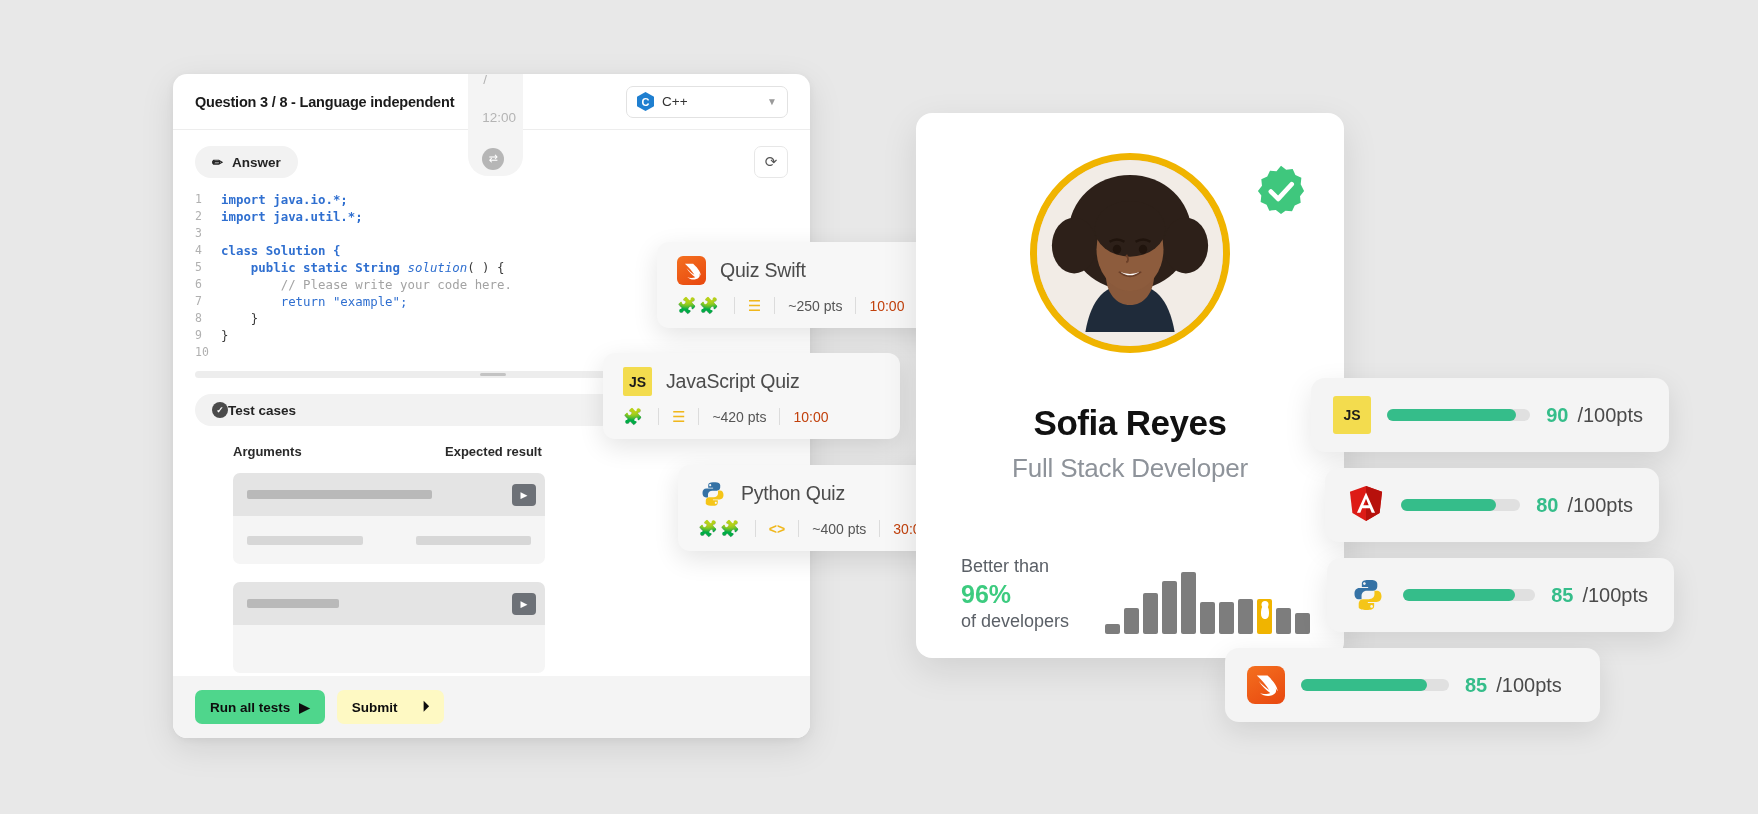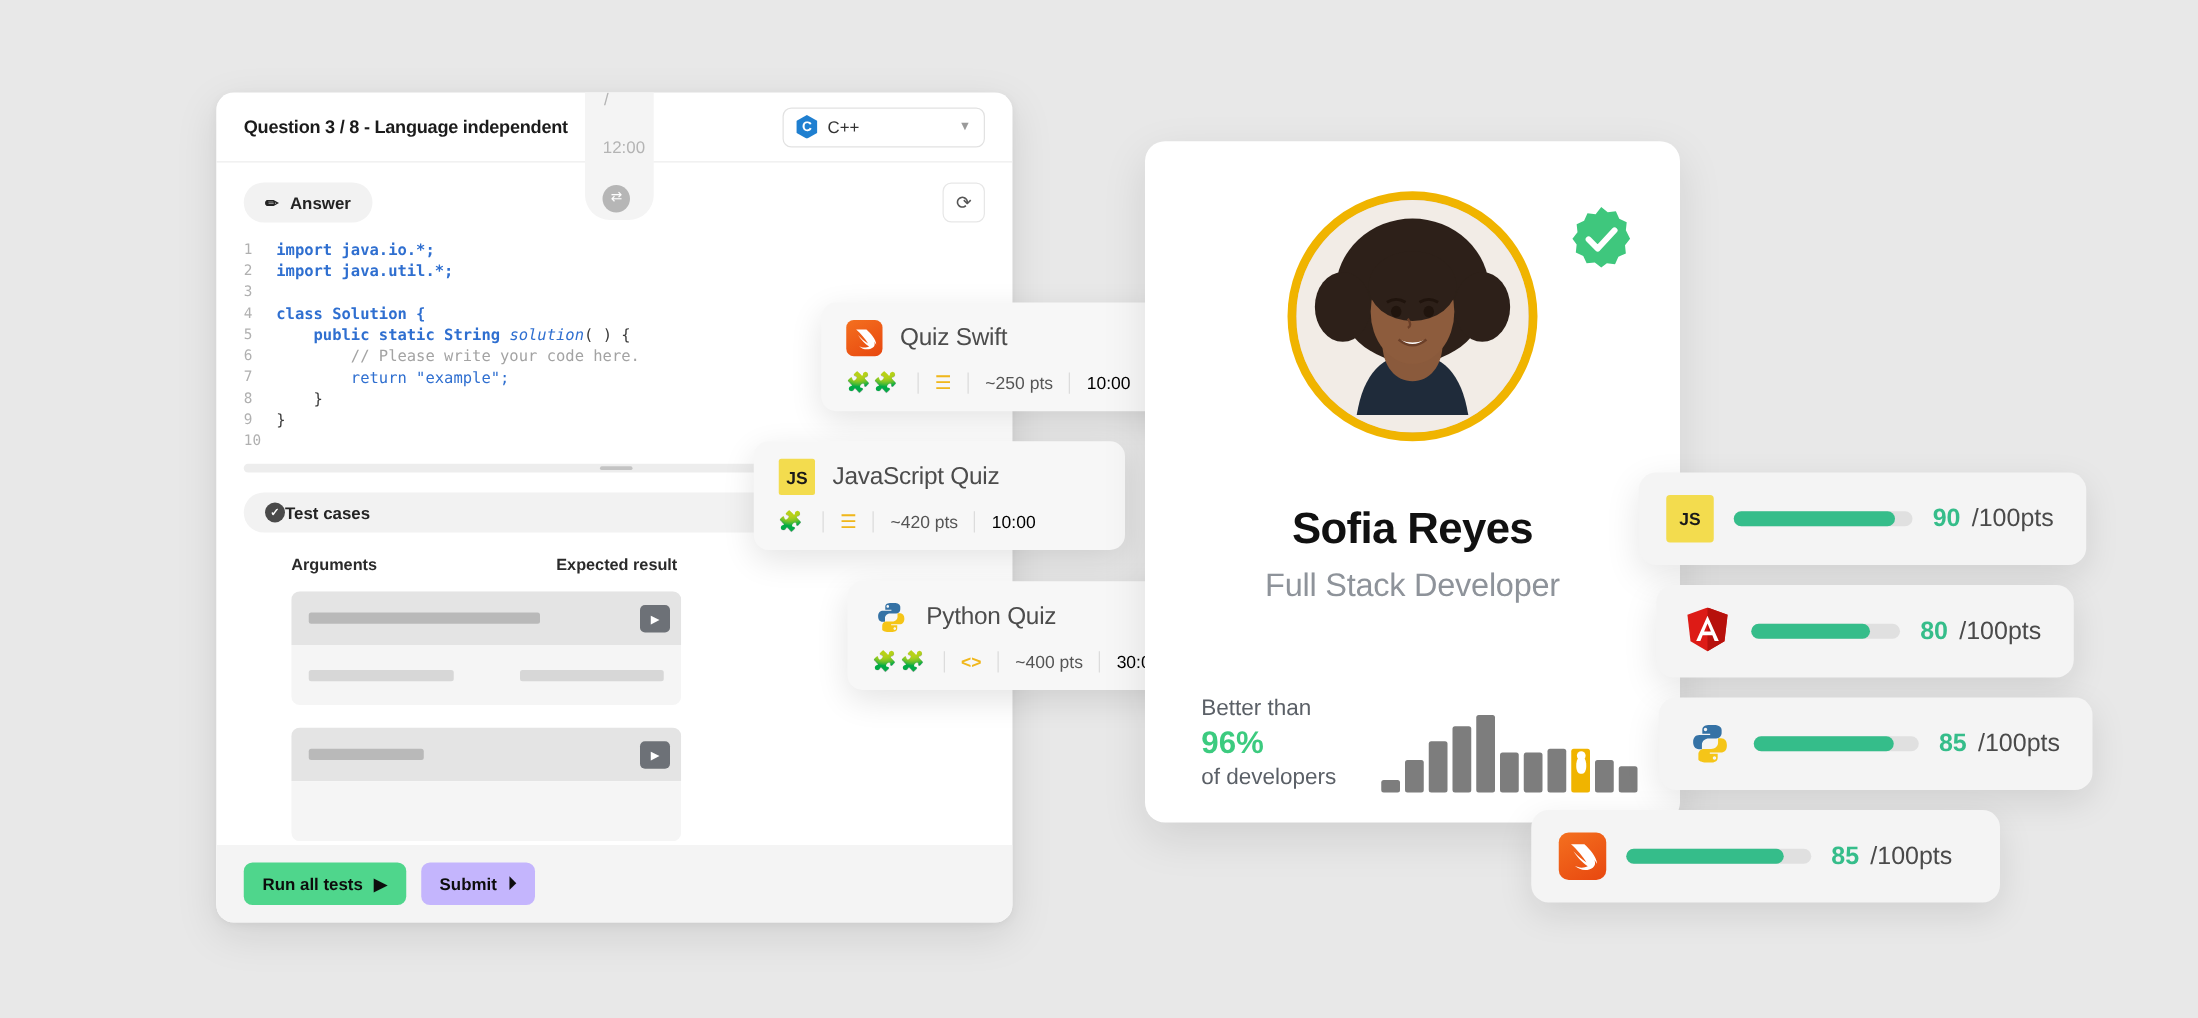--- a/index.html
+++ b/index.html
@@ -126,45 +126,45 @@
     display: flex; align-items: center; gap: 12px; padding: 0 22px;
   }
   .btn-run {
     background: #4fd68c; color: #0d0d0d; border: none;
     height: 34px; border-radius: 7px; padding: 0 15px;
     font-size: 13.5px; font-weight: bold;
     display: flex; align-items: center; gap: 9px;
     font-family: "Liberation Sans", sans-serif;
   }
   .btn-submit {
-    background: #c4b5fd; color: #0d0d0d; border: none;
+    background: #fef9c3; color: #0d0d0d; border: none;
     height: 34px; border-radius: 7px; padding: 0 15px;
     font-size: 13.5px; font-weight: bold;
-    display: flex; align-items: center; gap: 9px;
+    display: flex; align-items: center; gap: 25px;
     font-family: "Liberation Sans", sans-serif;
   }
 
   
   .qcard {
     position: absolute; background: #f7f7f7;
     border-radius: 12px; padding: 14px 22px 13px 20px;
     box-shadow: 0 8px 26px rgba(0,0,0,0.11);
   }
   .qcard .top { display: flex; align-items: center; gap: 14px; }
   .qcard .nm { font-size: 19.5px; color: #4c4c4c; letter-spacing: -0.2px; }
   .qcard .meta {
     display: flex; align-items: center; gap: 0;
     margin-top: 11px; font-size: 14px; color: #555;
   }
   .qcard .meta .sep { width: 1px; height: 17px; background: #dcdcdc; margin: 0 13px; }
   .puz { color: #f0b71c; font-size: 16px; letter-spacing: 2px; }
   .listi { color: #f0b71c; font-size: 15px; }
   .codei { color: #f0b71c; font-size: 14px; font-weight: bold; }
   .pts { color: #555; }
-  .tm { color: #000000; }
+  .tm { color: #c2410c; }
 
   .ico-sq { width: 29px; height: 29px; border-radius: 6px; flex: none;
             display: flex; align-items: center; justify-content: center; }
   .ico-swift { background: linear-gradient(150deg,#f4701f,#e8470f); }
   .ico-js { background: #f3dc4e; color: #1a1a1a; font-weight: bold; font-size: 14px;
             border-radius: 2px; font-family: "Liberation Sans", sans-serif; }
 
   
   .profile {
     position: absolute; left: 916px; top: 113px;

